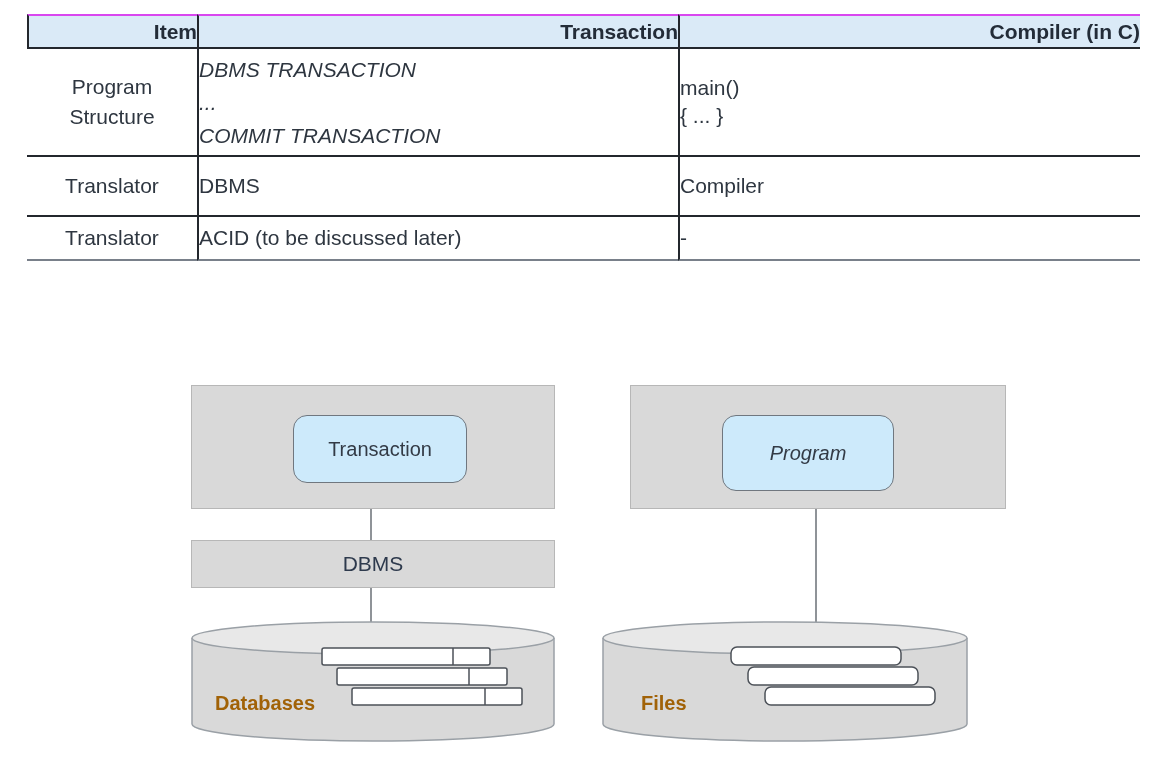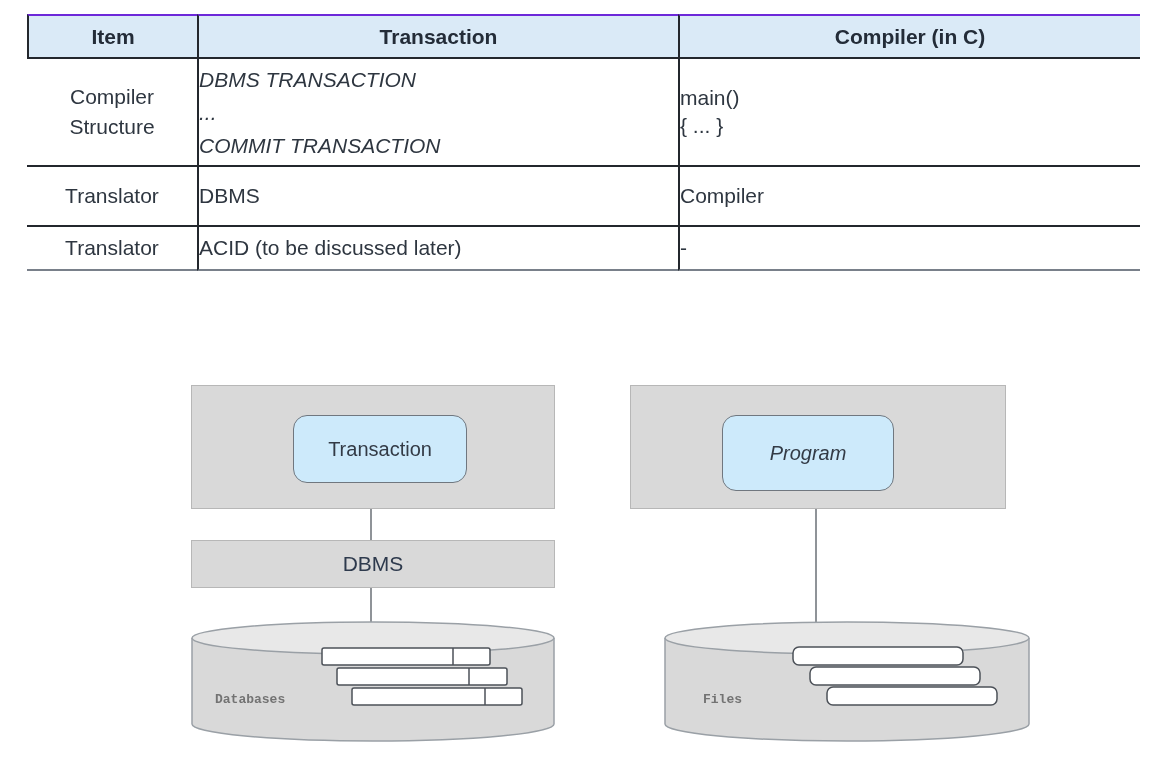--- a/index.html
+++ b/index.html
@@ -19,27 +19,27 @@
     position: absolute;
     left: 27px;
     top: 14px;
     width: 1113px;
     border-collapse: separate;
     border-spacing: 0;
     table-layout: fixed;
     font-size: 21px;
   }
   table.cmp th {
-    height: 45px;
+    height: 35px;
     background: #daeaf7;
     font-weight: bold;
     font-size: 21px;
     color: #232c38;
-    text-align: center;
-    border-top: 2px solid #6d28d9;
+    text-align: right;
+    border-top: 2px solid #d946ef;
     border-bottom: 2px solid #23272d;
     padding: 0;
   }
   table.cmp th:first-child { border-left: 2px solid #23272d; }
   table.cmp th + th, table.cmp td + td { border-left: 2px solid #23272d; }
   table.cmp td {
     border-bottom: 2px solid #23272d;
     vertical-align: middle;
     padding: 0;
   }
@@ -88,37 +88,36 @@
   .vline {
     position: absolute;
     width: 2px;
     background: #8f9398;
   }
   .cyl { position: absolute; }
   .cyl svg { display: block; }
   .store-label {
     position: absolute;
     font-weight: bold;
-    font-size: 13px;
-    color: #737373;
-    font-family: Liberation Mono, monospace;
+    font-size: 20px;
+    color: #a16207;
   }
 
   .panel-left   { left: 191px; top: 385px; width: 364px; height: 124px; }
   .box-transaction { left: 293px; top: 415px; width: 174px; height: 68px; }
   .line-t-dbms  { left: 370px; top: 509px; height: 31px; }
   .box-dbms     { left: 191px; top: 540px; width: 364px; height: 48px; }
   .line-dbms-db { left: 370px; top: 588px; height: 34px; }
   .cyl-db       { left: 191px; top: 620px; }
   .label-db     { left: 24px;  top: 72px; }
 
   .panel-right  { left: 630px; top: 385px; width: 376px; height: 124px; }
   .box-program  { left: 722px; top: 415px; width: 172px; height: 76px; font-style: italic; }
   .line-p-files { left: 815px; top: 509px; height: 113px; }
-  .cyl-files    { left: 664px; top: 620px; }
+  .cyl-files    { left: 602px; top: 620px; }
   .label-files  { left: 39px;  top: 72px; }
 </style>
 </head>
 <body>
 
 <div class="stage">
 
   <table class="cmp">
     <colgroup>
       <col style="width:170px">
@@ -127,21 +126,21 @@
     </colgroup>
     <thead>
       <tr>
         <th>Item</th>
         <th>Transaction</th>
         <th>Compiler (in C)</th>
       </tr>
     </thead>
     <tbody>
       <tr class="r1">
-        <td class="item">Compiler Structure</td>
+        <td class="item">Program Structure</td>
         <td class="val tx-code">
           <div>DBMS TRANSACTION</div>
           <div>...</div>
           <div>COMMIT TRANSACTION</div>
         </td>
         <td class="val pg-code">
           <div>main()</div>
           <div>{ ... }</div>
         </td>
       </tr>

